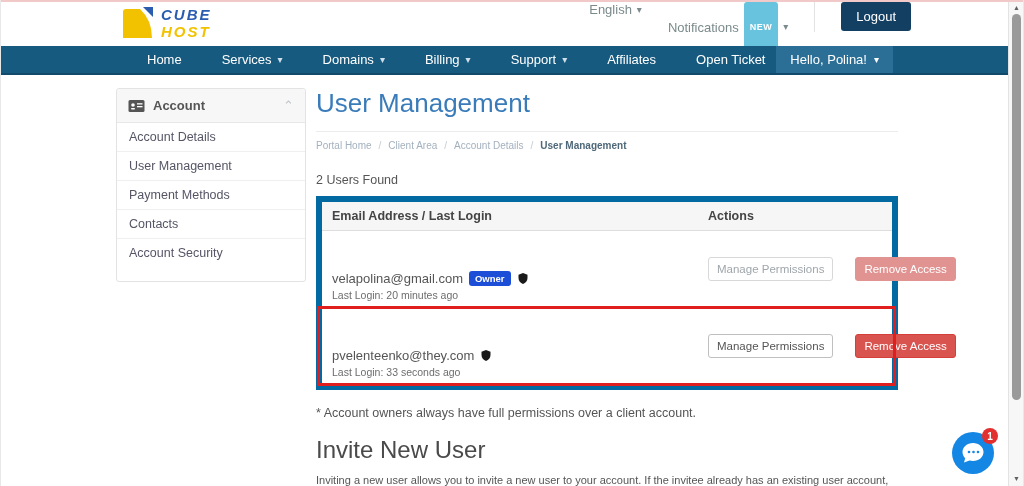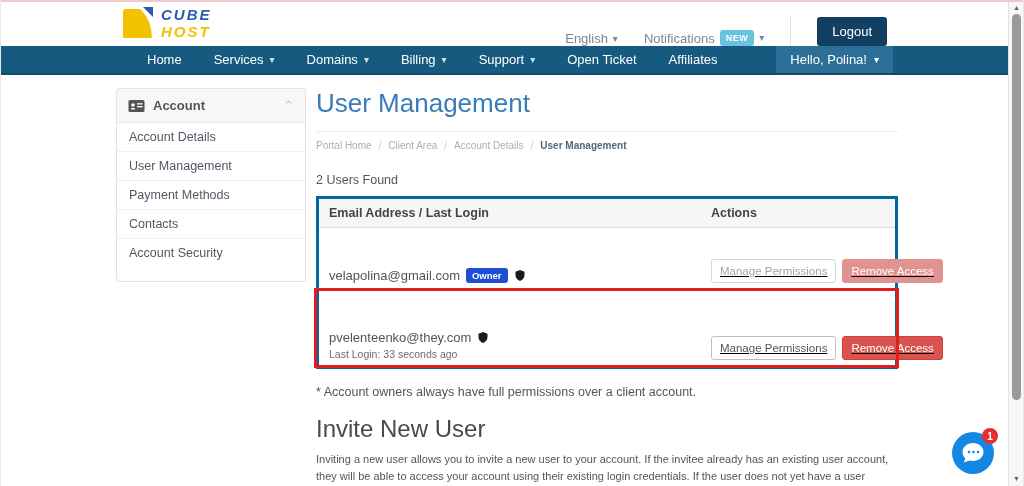--- a/index.html
+++ b/index.html
@@ -10,30 +10,30 @@
     overflow:hidden; border-left:1px solid #e8e8e8; border-right:1px solid #e8e8e8;
   }
   .topline { position:absolute; top:0; left:0; width:100%; height:2px; background:#f2c9c9; z-index:60; }
 
   
   header { position:absolute; top:2px; left:0; width:100%; height:44px; background:#fff; }
   .logo { position:absolute; left:118px; top:3px; display:flex; align-items:center; gap:6px; cursor:pointer; }
   .logo-text { line-height:1; }
   .logo-line1 { color:#2a5db0; font-weight:bold; font-size:15px; letter-spacing:2px; font-style:italic; }
   .logo-line2 { color:#f2c200; font-weight:bold; font-size:15px; letter-spacing:2px; font-style:italic; margin-top:2px; }
-  .header-right { position:absolute; right:136px; top:0; height:44px; display:flex; align-items:flex-end; gap:26px; }
+  .header-right { position:absolute; right:112px; top:0; height:44px; display:flex; align-items:flex-start; gap:26px; }
   .hdr-link { color:#7b8a8b; font-size:13px; display:flex; align-items:center; gap:5px; cursor:pointer; }
   .caret { font-size:10px; color:inherit; line-height:1; }
-  .new-badge { background:#67c3de; color:#fff; font-size:9px; font-weight:bold; padding:3px 6px; border-radius:3px; letter-spacing:.5px; }
+  .new-badge { background:#67c3de; color:#fff; font-size:9px; font-weight:bold; padding:20px 6px; border-radius:3px; letter-spacing:.5px; }
   .vdiv { width:1px; height:30px; background:#e2e2e2; }
   .logout { background:#133f63; color:#fff; border:none; font-size:13px; padding:7px 15px; border-radius:3px; cursor:pointer; font-family:inherit; }
 
   
   nav { position:absolute; top:46px; left:0; width:100%; height:29px; background:#175a7f; border-bottom:2px solid #124a6b; display:flex; align-items:center; }
-  .nav-left { display:flex; align-items:center; margin-left:130px; gap:0; height:100%; }
+  .nav-left { display:flex; align-items:center; margin-left:130px; gap:8px; height:100%; }
   .nav-item { color:#fff; font-size:13px; padding:0 16px; height:100%; display:flex; align-items:center; gap:6px; cursor:pointer; }
   .nav-item .caret { color:#cfe0ea; }
   .nav-user { position:absolute; right:130px; top:0; height:100%; background:#2b6f97; color:#fff; font-size:13px; padding:0 14px; display:flex; align-items:center; gap:7px; cursor:pointer; }
 
   
   .content { position:absolute; top:75px; left:0; width:1009px; height:411px; display:flex; padding:13px 0 16px 115px; gap:10px; }
 
   aside.sidebar { width:190px; flex:0 0 190px; border:1px solid #e3e3e3; border-radius:3px; height:194px; background:#fff; }
   .side-head { background:#f7f7f7; padding:9px 11px; display:flex; align-items:center; gap:8px; font-size:13px; color:#555; font-weight:bold; cursor:pointer; border-bottom:1px solid #e8e8e8; border-radius:3px 3px 0 0; }
   .side-head .chev { margin-left:auto; color:#c0c6c9; font-size:13px; font-weight:normal; }
@@ -41,34 +41,34 @@
   .side-item:last-child { border-bottom:none; }
 
   main.main { width:582px; flex:0 0 582px; }
   h1 { color:#3a7cba; font-size:26px; font-weight:400; padding-bottom:12px; border-bottom:1px solid #ececec; }
   .breadcrumb { margin-top:8px; font-size:10px; display:flex; gap:7px; align-items:center; }
   .crumb { color:#a3b1bf; cursor:pointer; }
   .crumb-sep { color:#c5ced4; }
   .crumb-active { color:#4e6879; font-weight:bold; }
   .users-found { margin-top:22px; font-size:12.5px; color:#555; }
 
-  .utable { margin-top:9px; border:3px solid #0369a1; }
+  .utable { margin-top:9px; border:6px solid #0369a1; }
   .trow { display:flex; }
   .thead { background:#f6f6f6; border-bottom:1px solid #ddd; }
   .thead .tcell { font-weight:bold; color:#444; font-size:12.5px; padding:7px 10px; }
   .tcell-email { flex:1; }
   .tcell-actions { width:194px; flex:0 0 194px; }
   .tbody-row { border-bottom:1px solid #e7e7e7; position:relative; }
   .tbody-row:last-child { border-bottom:none; }
   .tbody-row .tcell { padding:6px 10px; }
   .email-line { font-size:13px; color:#555; display:flex; align-items:center; gap:6px;margin-top:34px; }
   .owner-badge { background:#1d4ed8; color:#fff; font-size:9.5px; font-weight:bold; padding:2px 6px; border-radius:3px; }
   .shield { width:12px; height:13px; display:inline-block; }
   .last-login { font-size:10.5px; color:#6d6d6d; margin-top:3px; }
-  .actions-cell { display:flex; align-items:flex-end; gap:6px;text-decoration:underline; }
+  .actions-cell { display:flex; align-items:center; gap:22px; }
   .btn { font-size:11.5px; border-radius:3px; padding:5px 8px; cursor:pointer; font-family:inherit; white-space:nowrap; }
   .btn-manage-dim { background:#fff; border:1px solid #d8d8d8; color:#a0a6ab; }
   .btn-remove-dim { background:#e09391; border:1px solid #e09391; color:#fff; }
   .btn-manage { background:#fff; border:1px solid #bfbfbf; color:#555; }
   .btn-remove { background:#d9534f; border:1px solid #d43f3a; color:#fff; }
   .red-box { position:absolute; left:-5px; right:-4px; top:-2px; bottom:-2px; border:3px solid #e01e1e; pointer-events:none; z-index:20; }
 
   .note { margin-top:16px; font-size:12.5px; color:#555; }
   h2 { margin-top:16px; color:#4a4a4a; font-size:24px; font-weight:400; }
   .invite-desc { margin-top:8px; font-size:11px; color:#555; line-height:1.5; }
@@ -133,24 +133,24 @@
         </div>
       <div class="nav-item">
           <span>Billing</span>
           <span class="caret">▾</span>
         </div>
       <div class="nav-item">
           <span>Support</span>
           <span class="caret">▾</span>
         </div>
       <div class="nav-item">
+          <span>Affiliates</span>
+        </div>
+      <div class="nav-item">
           <span>Open Ticket</span>
-        </div>
-      <div class="nav-item">
-          <span>Affiliates</span>
         </div>
     </div>
     <div class="nav-user">
       <span>Hello, Polina!</span>
       <span class="caret">▾</span>
     </div>
   </nav>
 
   <div class="content">
     <aside class="sidebar">
@@ -195,20 +195,21 @@
 
         <div class="trow tbody-row">
           <div class="tcell tcell-email">
             <div class="email-line">
               <span>velapolina@gmail.com</span>
               <span class="owner-badge">Owner</span>
               <svg class="shield" viewBox="0 0 24 24">
                   <path d="M12 1 L21 4.5 V11 C21 16.5 17.2 21 12 23 C6.8 21 3 16.5 3 11 V4.5 Z" fill="#1a1a1a"></path>
                 </svg>
             </div>
+            <div class="last-login">Last Login: 20 minutes ago</div>
           </div>
           <div class="tcell tcell-actions actions-cell">
             <button class="btn btn-manage-dim">Manage Permissions</button>
             <button class="btn btn-remove-dim">Remove Access</button>
           </div>
         </div>
 
         <div class="trow tbody-row">
           <div class="red-box"></div>
           <div class="tcell tcell-email">

